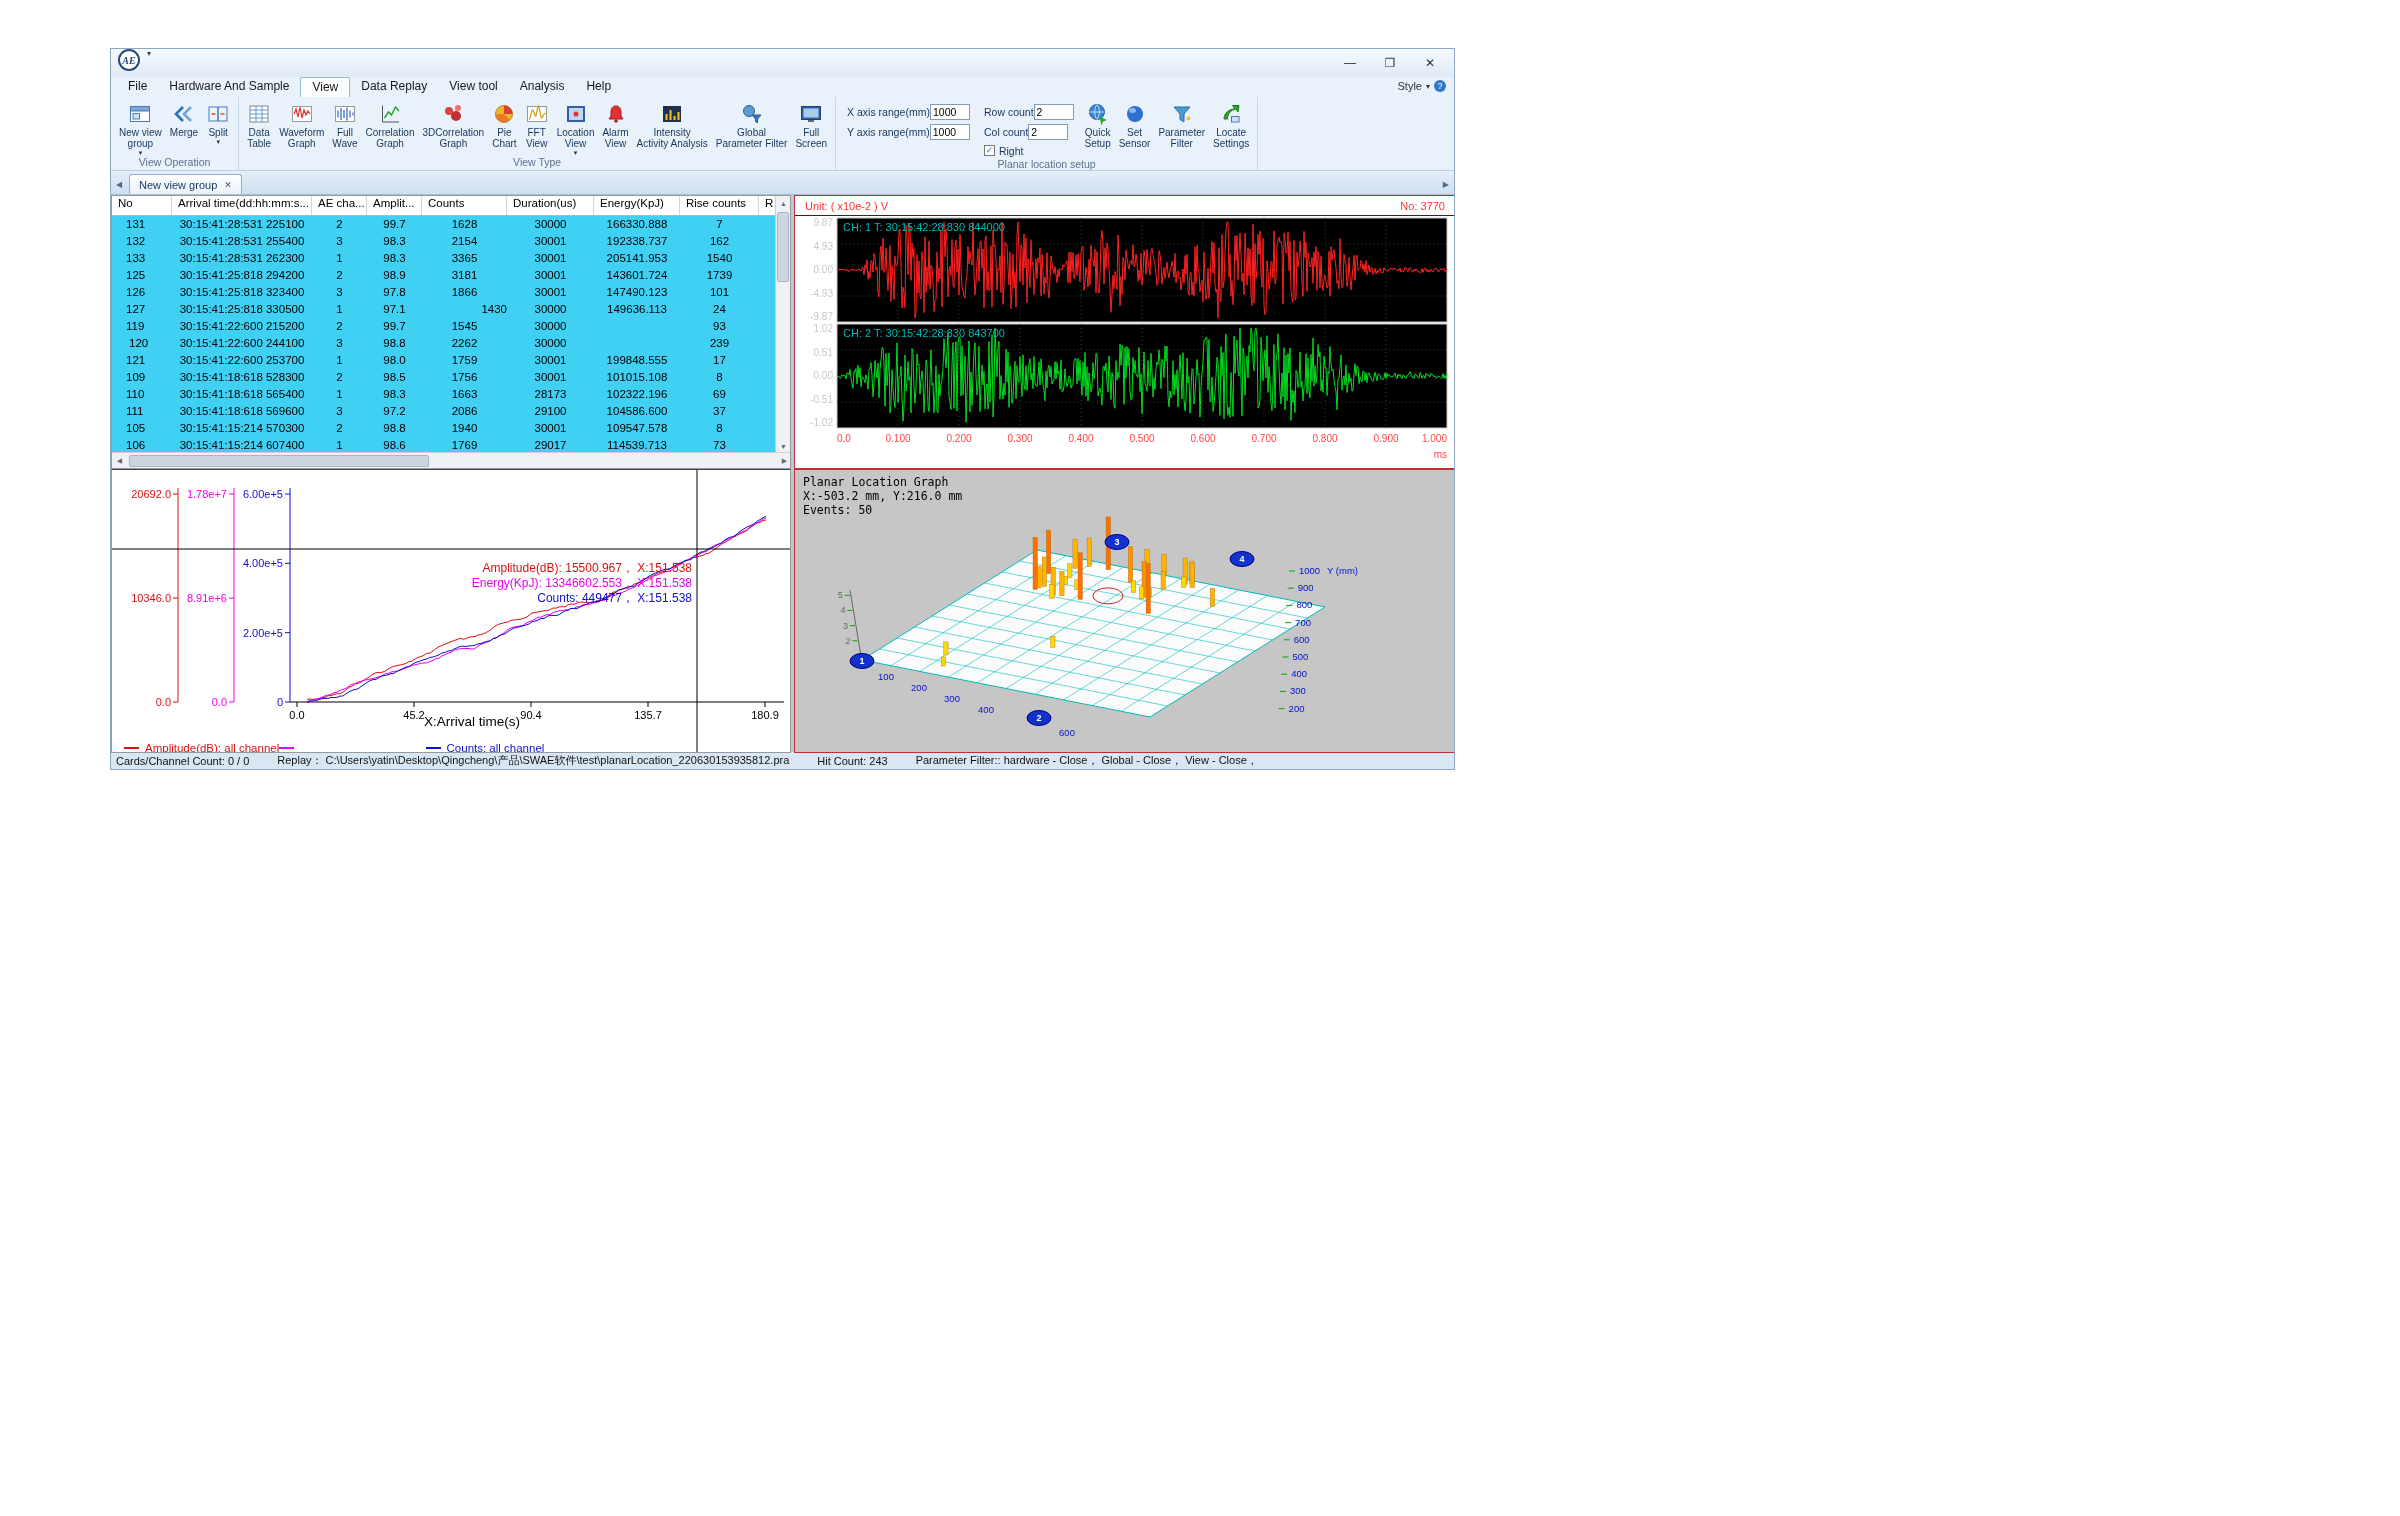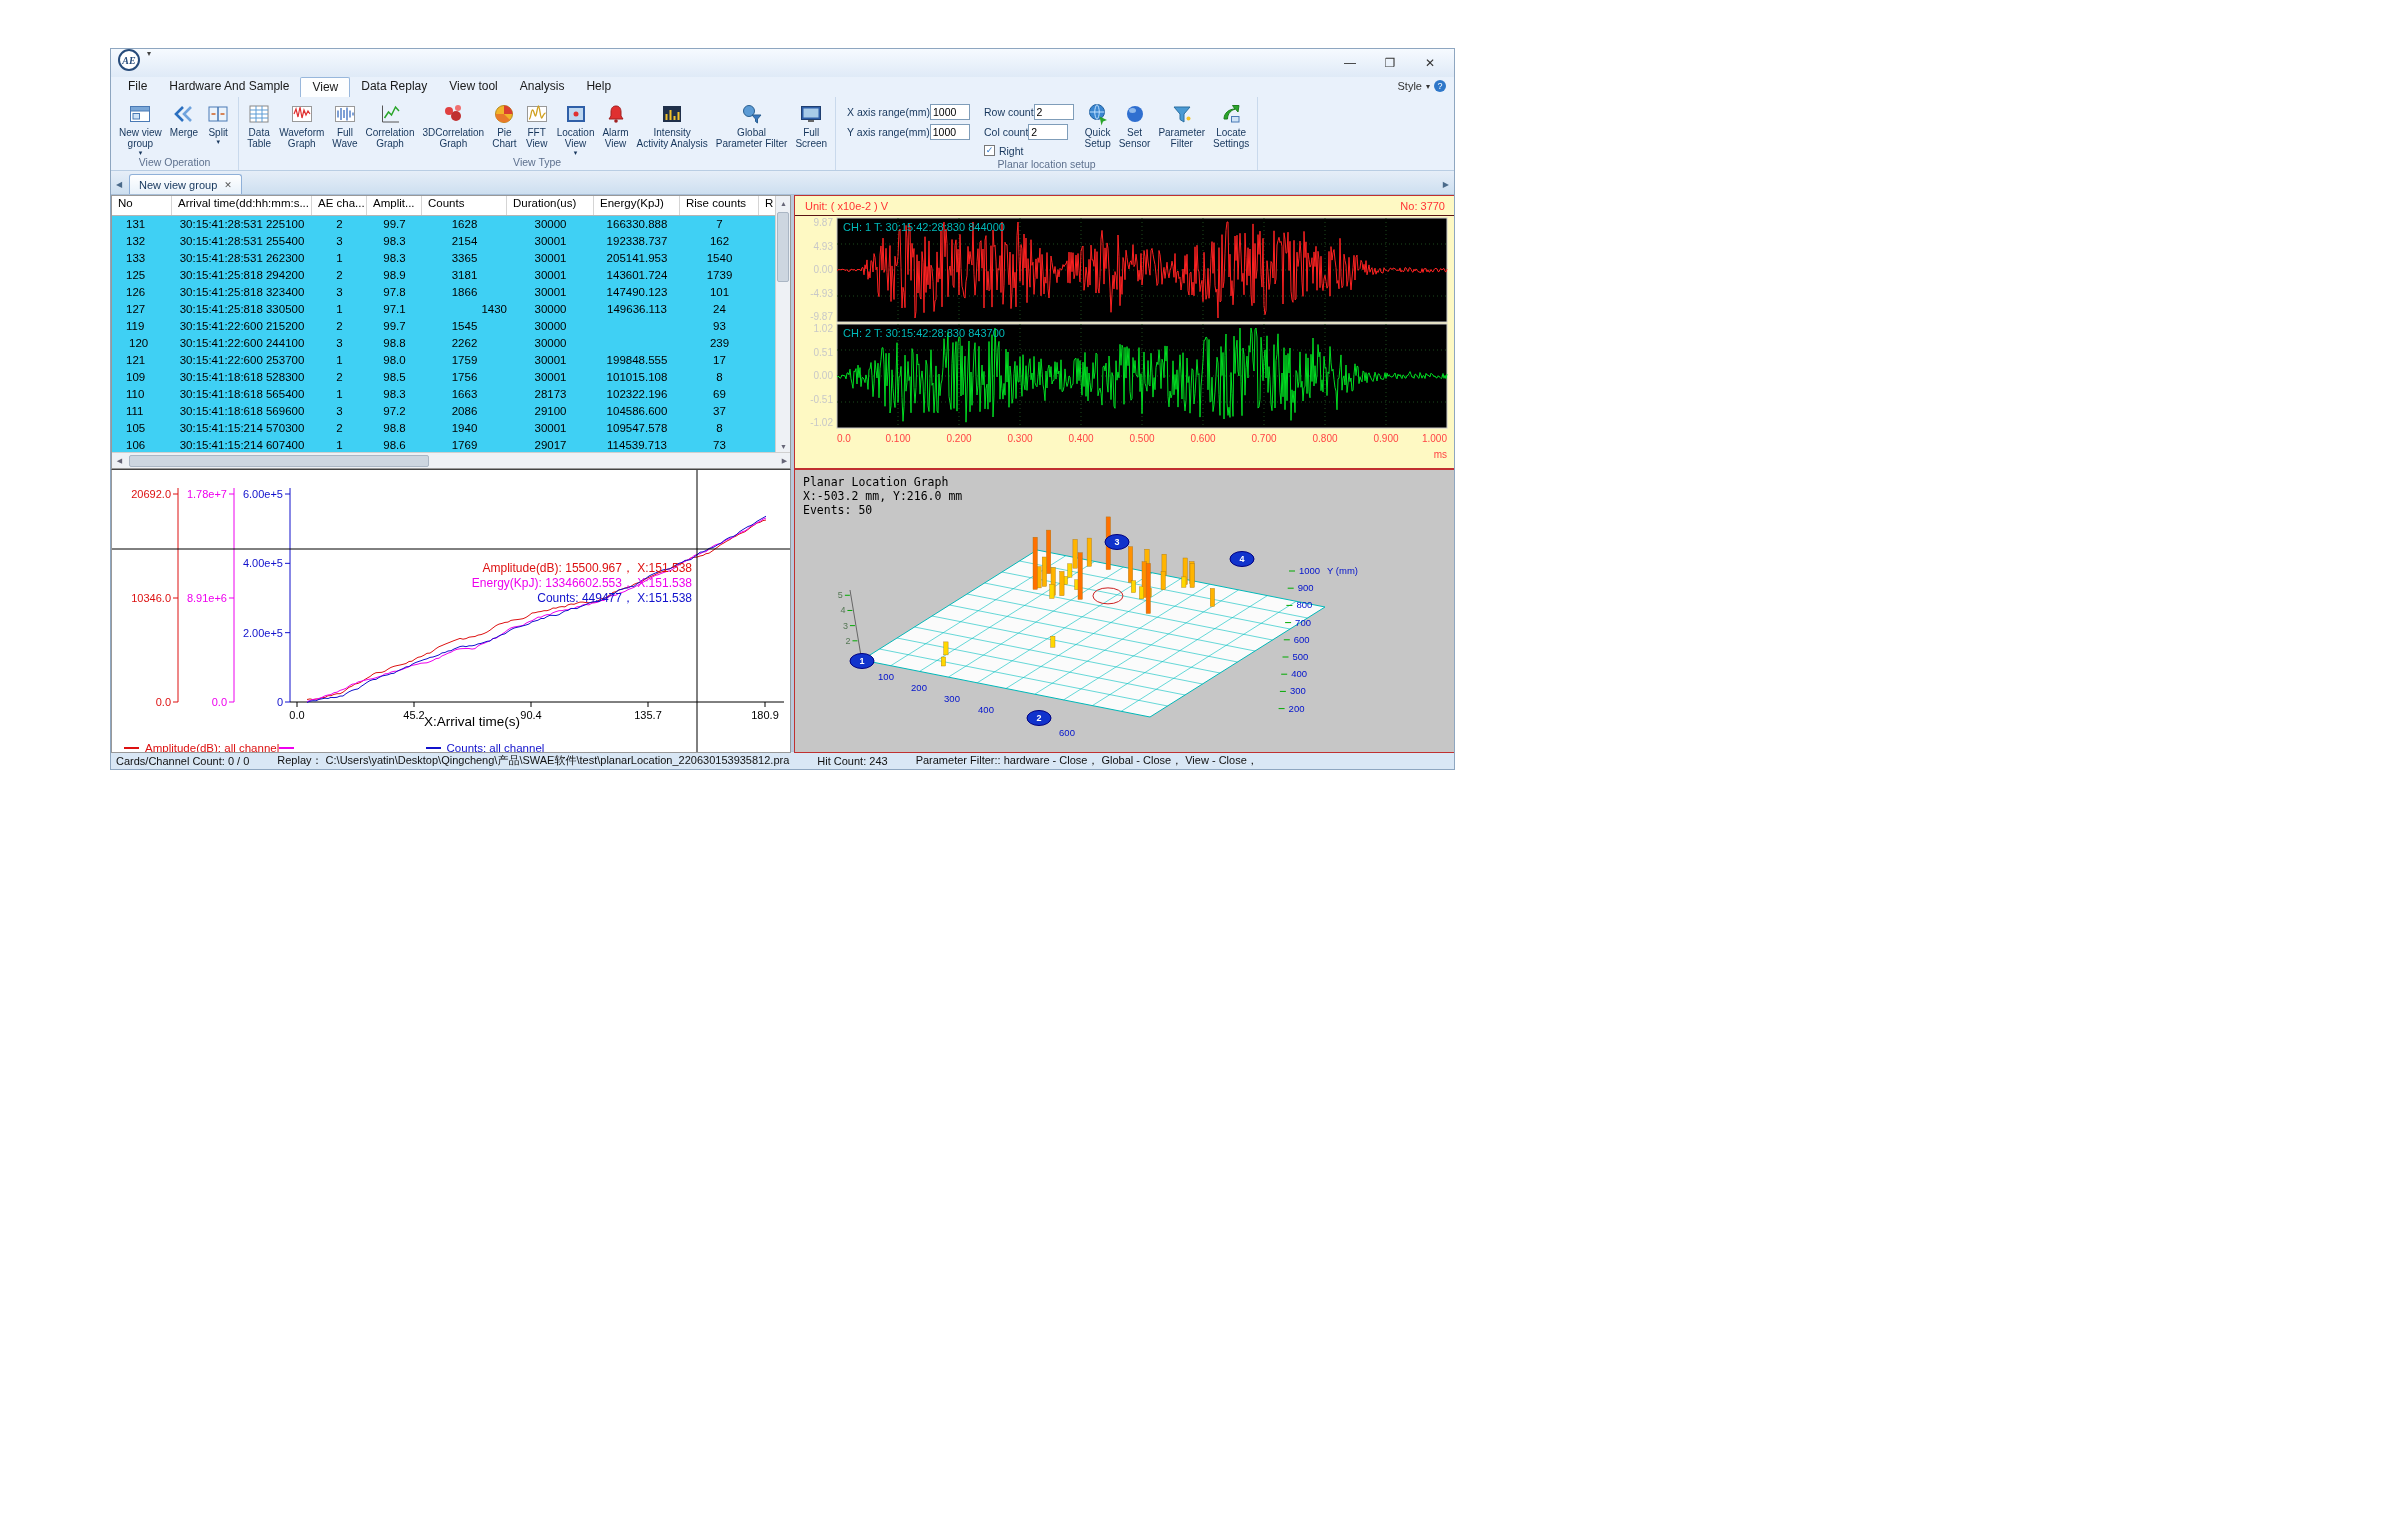--- a/index.html
+++ b/index.html
@@ -42,21 +42,21 @@
   .tabbar{height:24px;background:linear-gradient(#e6eef8,#cddff0);display:flex;align-items:flex-end;padding:0 18px;position:relative;border-bottom:1px solid #a8bfd8;flex:0 0 auto;}
   .tab{height:20px;background:linear-gradient(#ffffff,#e8f1fa);border:1px solid #8fb0d8;border-bottom:none;border-radius:3px 3px 0 0;
        display:flex;align-items:center;padding:0 9px;font-size:11px;color:#16365c;gap:7px;}
   .tab-close{font-size:9px;color:#555;}
   .tab-arrow{position:absolute;font-size:8px;color:#4a6a8a;top:9px;}
 
   
   .content{flex:1;background:#b9c9dc;position:relative;}
   .q{position:absolute;overflow:hidden;}
   #table-q{left:0;top:0;width:680px;height:274px;background:#fff;border:1px solid #999;}
-  #wave-q{left:683px;top:0;width:662px;height:274px;background:#fef9c3;border:1px solid #c03030;}
+  #wave-q{left:683px;top:0;width:662px;height:274px;background:#ffffff;border:1px solid #c03030;}
   #chart-q{left:0;top:274px;width:680px;height:284px;background:#fff;border:1px solid #999;border-top:1px solid #444;}
   #planar-q{left:683px;top:274px;width:662px;height:284px;background:#c6c6c6;border:1px solid #c03030;}
 
   
   .thead{display:flex;height:20px;border-bottom:1px solid #b5b5b5;background:#fff;}
   .th{font-size:11.5px;color:#000;padding:1px 0 0 6px;border-right:1px solid #d5d5d5;overflow:hidden;white-space:nowrap;}
   .trow{display:flex;height:17px;background:#3fd0f4;}
   .td{font-size:11.5px;color:#000;text-align:center;line-height:17px;overflow:hidden;white-space:nowrap;}
   .td.first{text-align:left;padding-left:14px;}
   .vscroll{position:absolute;right:0;top:0;width:15px;height:258px;background:#eef1f5;border-left:1px solid #cfcfcf;font-size:7px;color:#667;}

